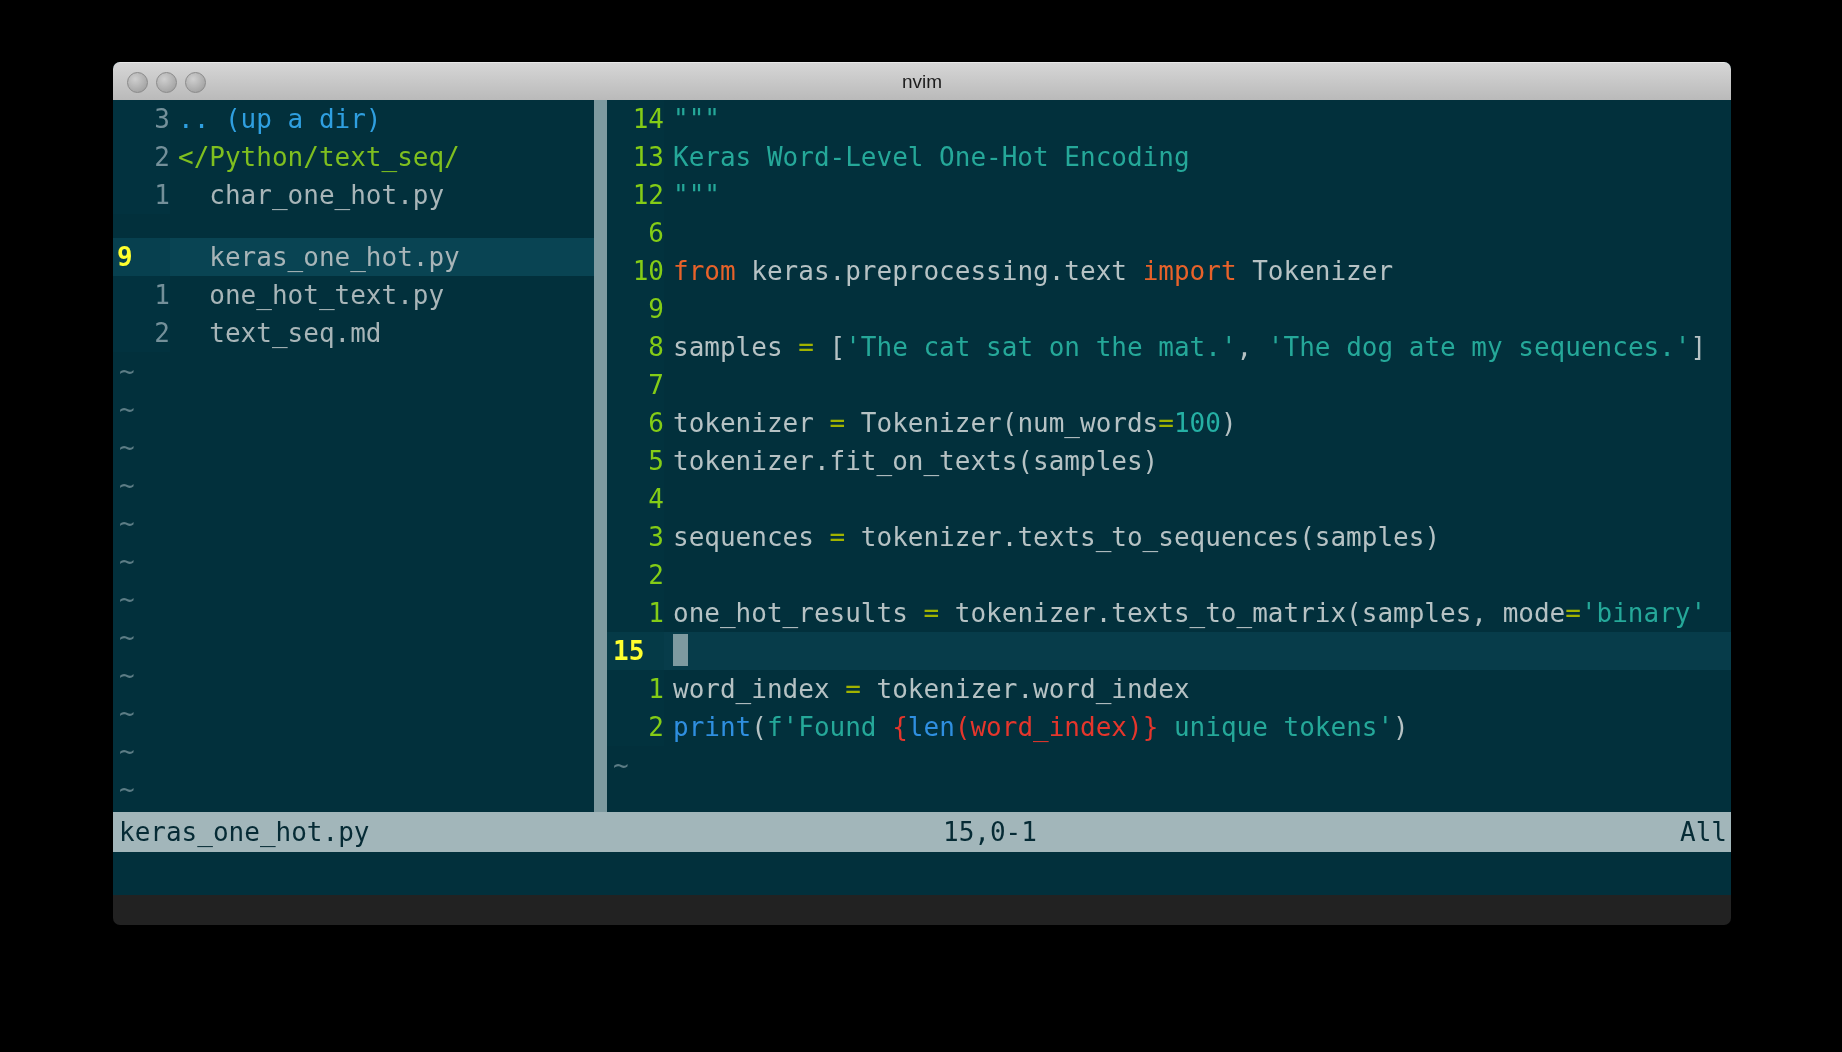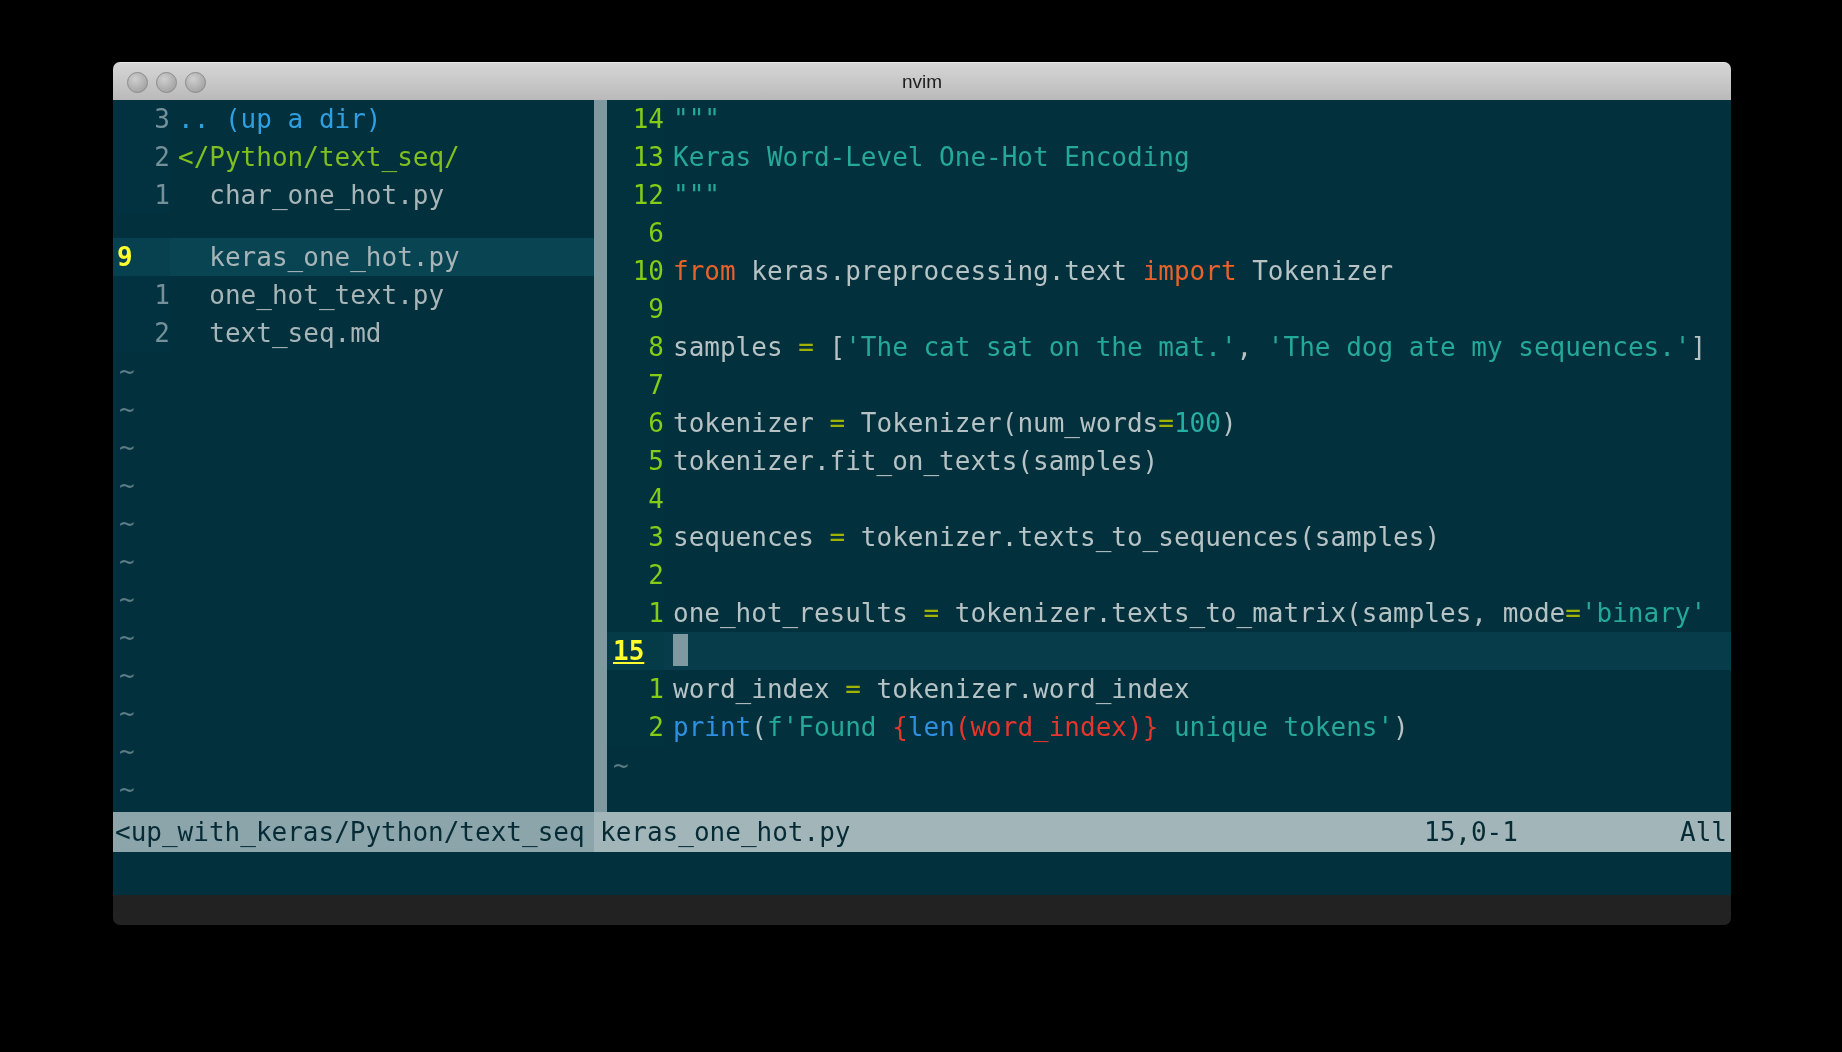--- a/index.html
+++ b/index.html
@@ -29,21 +29,21 @@
 
   .pane-left{position:relative;width:481px;height:712px;background:#02303c;overflow:hidden;}
   .vsep{width:13px;height:712px;background:#7e9aa0;}
   .pane-right{position:relative;flex:1;height:712px;background:#02303c;overflow:hidden;}
 
   .row{height:38px;line-height:38px;white-space:pre;font-size:26px;letter-spacing:0px;}
 
   
   .num{display:inline-block;width:57px;text-align:right;color:#84cc16;
        background:#03374454;}
-  .num.cur{color:#ffff2e;font-weight:bold;text-align:left;padding-left:6px;width:51px;text-decoration:underline;}
+  .num.cur{color:#ffff2e;font-weight:bold;text-align:left;padding-left:6px;width:51px;}
 
   
   .ex-row{height:38px;line-height:38px;white-space:pre;font-size:26px;}
   .ex-num{display:inline-block;width:57px;text-align:right;color:#74909a;background:#04384644;}
   .ex-num.cur{color:#ffff2e;font-weight:bold;text-align:left;padding-left:4px;width:53px;}
   .ex-name{padding-left:8px;}
   .c-dir{color:#2f9fe0;}
   .c-tree{color:#7fbf1f;}
   .c-file{color:#a8b5b8;}
   .row-sel{background:#094453;margin-top:24px;}
@@ -133,21 +133,20 @@
             <div class="row"><span class="num">2</span><span style="padding-left: 9px;"></span></div>
             <div class="row"><span class="num">1</span><span style="padding-left: 9px;"><span class="k-plain">one_hot_results </span><span class="k-op">=</span><span class="k-plain"> tokenizer.texts_to_matrix(samples, mode</span><span class="k-op">=</span><span class="k-string">'binary'</span></span></div>
             <div class="row cursorline"><span class="num cur">15</span><span style="padding-left: 9px;"><span class="blockcursor"></span></span></div>
             <div class="row"><span class="num">1</span><span style="padding-left: 9px;"><span class="k-plain">word_index </span><span class="k-op">=</span><span class="k-plain"> tokenizer.word_index</span></span></div>
             <div class="row"><span class="num">2</span><span style="padding-left: 9px;"><span class="k-func">print</span><span class="k-plain">(</span><span class="k-string">f'Found </span><span class="k-special">{</span><span class="k-func">len</span><span class="k-special">(word_index)</span><span class="k-special">}</span><span class="k-string"> unique tokens'</span><span class="k-plain">)</span></span></div>
             <div class="tilde">~</div>
           </div>
       </div>
 
       <div class="statusline">
-        <div class="st-left">&lt;up_with_keras/Python/text_seq</div>
         <div class="st-right">
           <span>keras_one_hot.py</span>
           <span class="st-pos">15,0-1</span>
           <span class="st-all">All</span>
         </div>
       </div>
 
       <div class="cmdline"></div>
     </div>
   </div>

